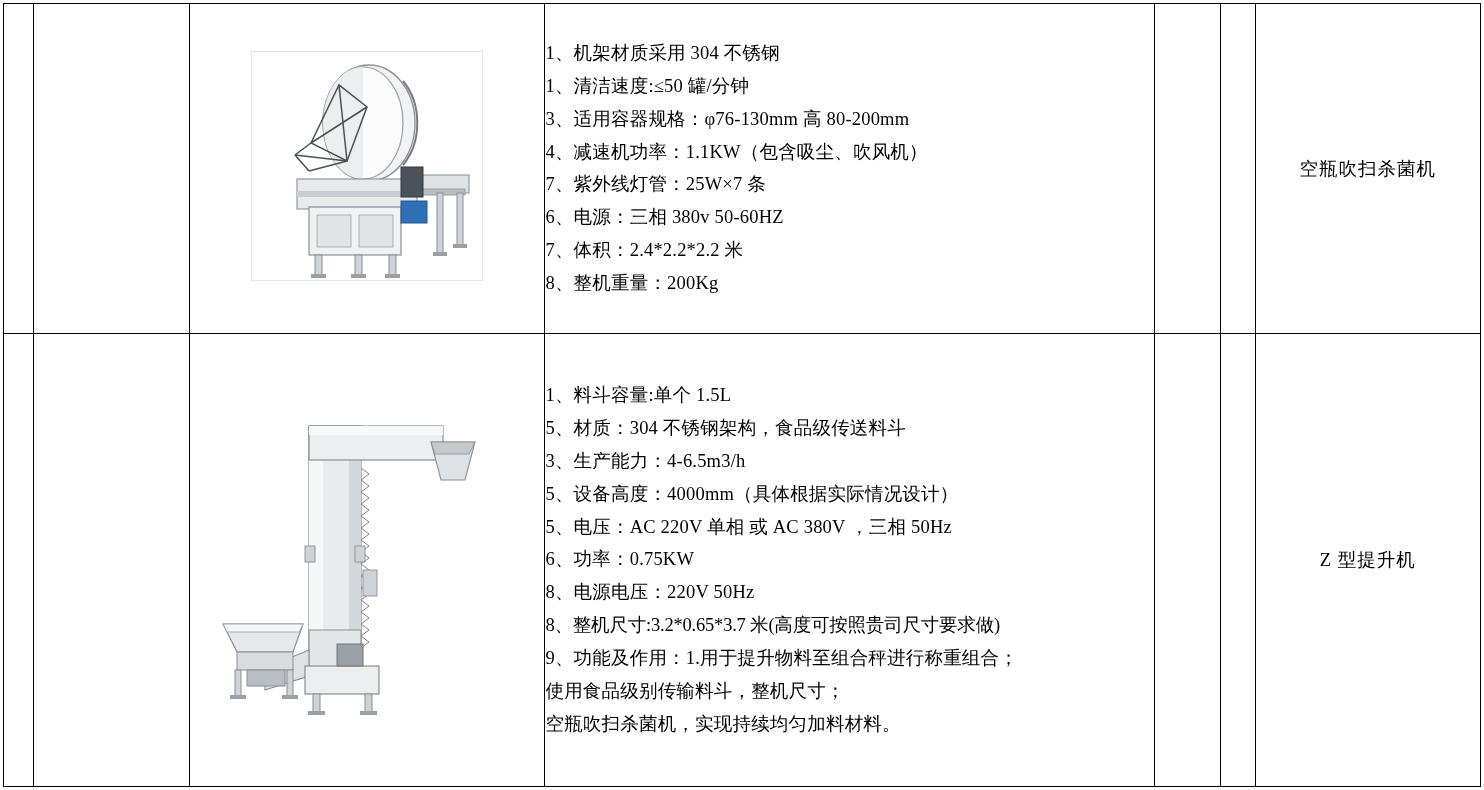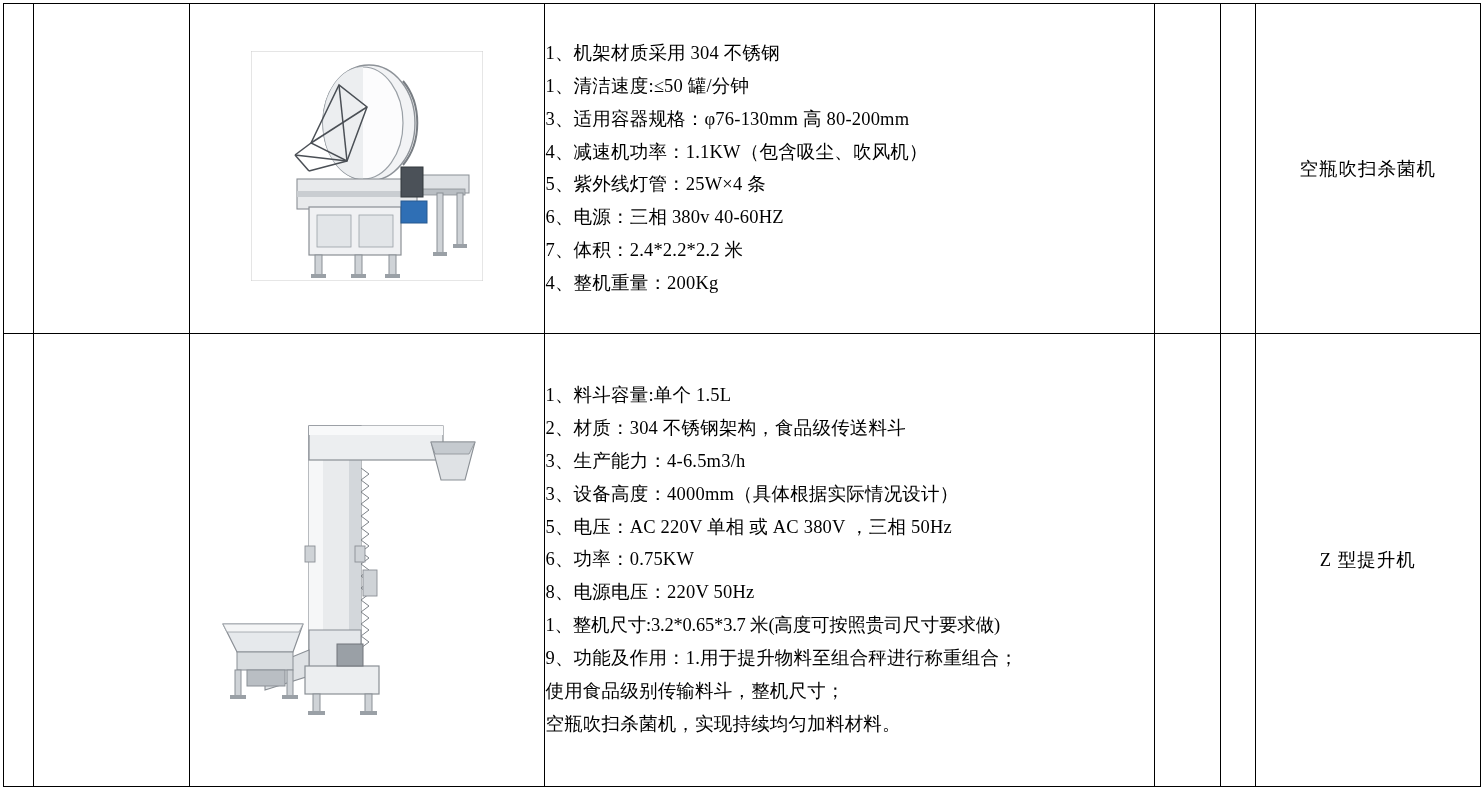--- a/index.html
+++ b/index.html
@@ -171,24 +171,24 @@
             </svg>
           </span>
         </td>
 
         <td class="spec-cell">
           <ul class="spec-list">
             <li>1、机架材质采用 304 不锈钢</li>
             <li>1、清洁速度:≤50 罐/分钟</li>
             <li>3、适用容器规格：φ76-130mm 高 80-200mm</li>
             <li>4、减速机功率：1.1KW（包含吸尘、吹风机）</li>
-            <li>5、紫外线灯管：25W×4 条</li>
-            <li>6、电源：三相 380v 40-60HZ</li>
+            <li>7、紫外线灯管：25W×7 条</li>
+            <li>6、电源：三相 380v 50-60HZ</li>
             <li>7、体积：2.4*2.2*2.2 米</li>
-            <li>4、整机重量：200Kg</li>
+            <li>8、整机重量：200Kg</li>
           </ul>
         </td>
 
         <td class="cell-blank"></td>
         <td class="cell-blank"></td>
         <td class="name-cell">空瓶吹扫杀菌机</td>
       </tr>
 
       <tr>
         <td class="cell-blank"></td>
@@ -246,27 +246,27 @@
               <rect x="146" y="172" width="14" height="26" fill="#cfd3d7" stroke="#8a8f95" stroke-width="0.9"></rect>
 
               <rect x="120" y="246" width="26" height="22" fill="#9aa0a6" stroke="#70757b" stroke-width="1"></rect>
             </svg>
           </span>
         </td>
 
         <td class="spec-cell">
           <ul class="spec-list">
             <li>1、料斗容量:单个 1.5L</li>
-            <li>2、材质：304 不锈钢架构，食品级传送料斗</li>
+            <li>5、材质：304 不锈钢架构，食品级传送料斗</li>
             <li>3、生产能力：4-6.5m3/h</li>
-            <li>3、设备高度：4000mm（具体根据实际情况设计）</li>
+            <li>5、设备高度：4000mm（具体根据实际情况设计）</li>
             <li>5、电压：AC 220V 单相 或 AC 380V ，三相 50Hz</li>
             <li>6、功率：0.75KW</li>
             <li>8、电源电压：220V 50Hz</li>
-            <li class="tight">1、整机尺寸:3.2*0.65*3.7 米(高度可按照贵司尺寸要求做)</li>
+            <li class="tight">8、整机尺寸:3.2*0.65*3.7 米(高度可按照贵司尺寸要求做)</li>
             <li>9、功能及作用：1.用于提升物料至组合秤进行称重组合；</li>
             <li>使用食品级别传输料斗，整机尺寸；</li>
             <li>空瓶吹扫杀菌机，实现持续均匀加料材料。</li>
           </ul>
         </td>
 
         <td class="cell-blank"></td>
         <td class="cell-blank"></td>
         <td class="name-cell">Z 型提升机</td>
       </tr>

